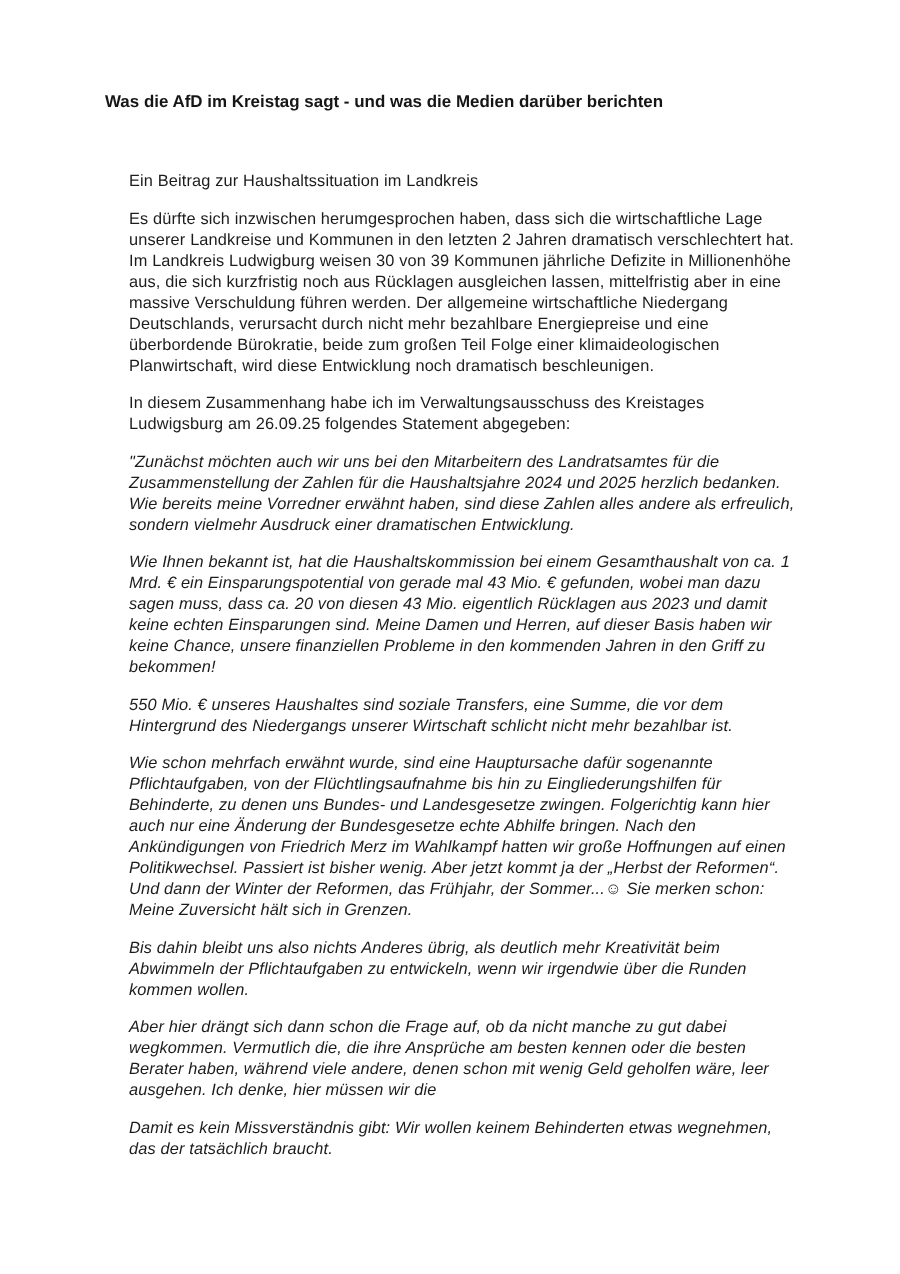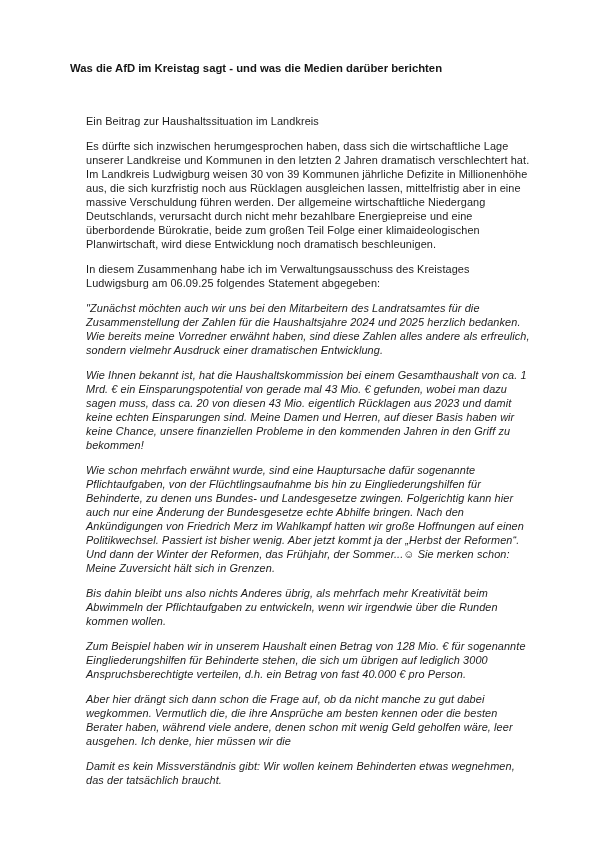--- a/index.html
+++ b/index.html
@@ -39,30 +39,30 @@
 </head>
 <body>
 
 <div class="page">
   <h1 class="doc-title">Was die AfD im Kreistag sagt - und was die Medien darüber berichten</h1>
 
   <p class="para">Ein Beitrag zur Haushaltssituation im Landkreis</p>
 
   <p class="para">Es dürfte sich inzwischen herumgesprochen haben, dass sich die wirtschaftliche Lage unserer Landkreise und Kommunen in den letzten 2 Jahren dramatisch verschlechtert hat. Im Landkreis Ludwigburg weisen 30 von 39 Kommunen jährliche Defizite in Millionenhöhe aus, die sich kurzfristig noch aus Rücklagen ausgleichen lassen, mittelfristig aber in eine massive Verschuldung führen werden. Der allgemeine wirtschaftliche Niedergang Deutschlands, verursacht durch nicht mehr bezahlbare Energiepreise und eine überbordende Bürokratie, beide zum großen Teil Folge einer klimaideologischen Planwirtschaft, wird diese Entwicklung noch dramatisch beschleunigen.</p>
 
-  <p class="para">In diesem Zusammenhang habe ich im Verwaltungsausschuss des Kreistages Ludwigsburg am 06.09.25 folgendes Statement abgegeben:</p>
+  <p class="para">In diesem Zusammenhang habe ich im Verwaltungsausschuss des Kreistages Ludwigsburg am 26.09.25 folgendes Statement abgegeben:</p>
 
   <p class="para italic">"Zunächst möchten auch wir uns bei den Mitarbeitern des Landratsamtes für die Zusammenstellung der Zahlen für die Haushaltsjahre 2024 und 2025 herzlich bedanken. Wie bereits meine Vorredner erwähnt haben, sind diese Zahlen alles andere als erfreulich, sondern vielmehr Ausdruck einer dramatischen Entwicklung.</p>
 
 
   <p class="para italic">Wie Ihnen bekannt ist, hat die Haushaltskommission bei einem Gesamthaushalt von ca. 1 Mrd. € ein Einsparungspotential von gerade mal 43 Mio. € gefunden, wobei man dazu sagen muss, dass ca. 20 von diesen 43 Mio. eigentlich Rücklagen aus 2023 und damit keine echten Einsparungen sind. Meine Damen und Herren, auf dieser Basis haben wir keine Chance, unsere finanziellen Probleme in den kommenden Jahren in den Griff zu bekommen!</p>
 
+  <p class="para italic">550 Mio. € unseres Haushaltes sind soziale Transfers, eine Summe, die vor dem Hintergrund des Niedergangs unserer Wirtschaft schlicht nicht mehr bezahlbar ist.</p>
 
   <p class="para italic">Wie schon mehrfach erwähnt wurde, sind eine Hauptursache dafür sogenannte Pflichtaufgaben, von der Flüchtlingsaufnahme bis hin zu Eingliederungshilfen für Behinderte, zu denen uns Bundes- und Landesgesetze zwingen. Folgerichtig kann hier auch nur eine Änderung der Bundesgesetze echte Abhilfe bringen. Nach den Ankündigungen von Friedrich Merz im Wahlkampf hatten wir große Hoffnungen auf einen Politikwechsel. Passiert ist bisher wenig. Aber jetzt kommt ja der „Herbst der Reformen“. Und dann der Winter der Reformen, das Frühjahr, der Sommer...☺ Sie merken schon: Meine Zuversicht hält sich in Grenzen.</p>
 
-  <p class="para italic">Bis dahin bleibt uns also nichts Anderes übrig, als mehrfach mehr Kreativität beim Abwimmeln der Pflichtaufgaben zu entwickeln, wenn wir irgendwie über die Runden kommen wollen.</p>
+  <p class="para italic">Bis dahin bleibt uns also nichts Anderes übrig, als deutlich mehr Kreativität beim Abwimmeln der Pflichtaufgaben zu entwickeln, wenn wir irgendwie über die Runden kommen wollen.</p>
 
-  <p class="para italic">Zum Beispiel haben wir in unserem Haushalt einen Betrag von 128 Mio. € für sogenannte Eingliederungshilfen für Behinderte stehen, die sich um übrigen auf lediglich 3000 Anspruchsberechtigte verteilen, d.h. ein Betrag von fast 40.000 € pro Person.</p>
 
   <p class="para italic">Aber hier drängt sich dann schon die Frage auf, ob da nicht manche zu gut dabei wegkommen. Vermutlich die, die ihre Ansprüche am besten kennen oder die besten Berater haben, während viele andere, denen schon mit wenig Geld geholfen wäre, leer ausgehen. Ich denke, hier müssen wir die</p>
 
   <p class="para italic">Damit es kein Missverständnis gibt: Wir wollen keinem Behinderten etwas wegnehmen, das der tatsächlich braucht.</p>
 </div>
 
 </body></html>

